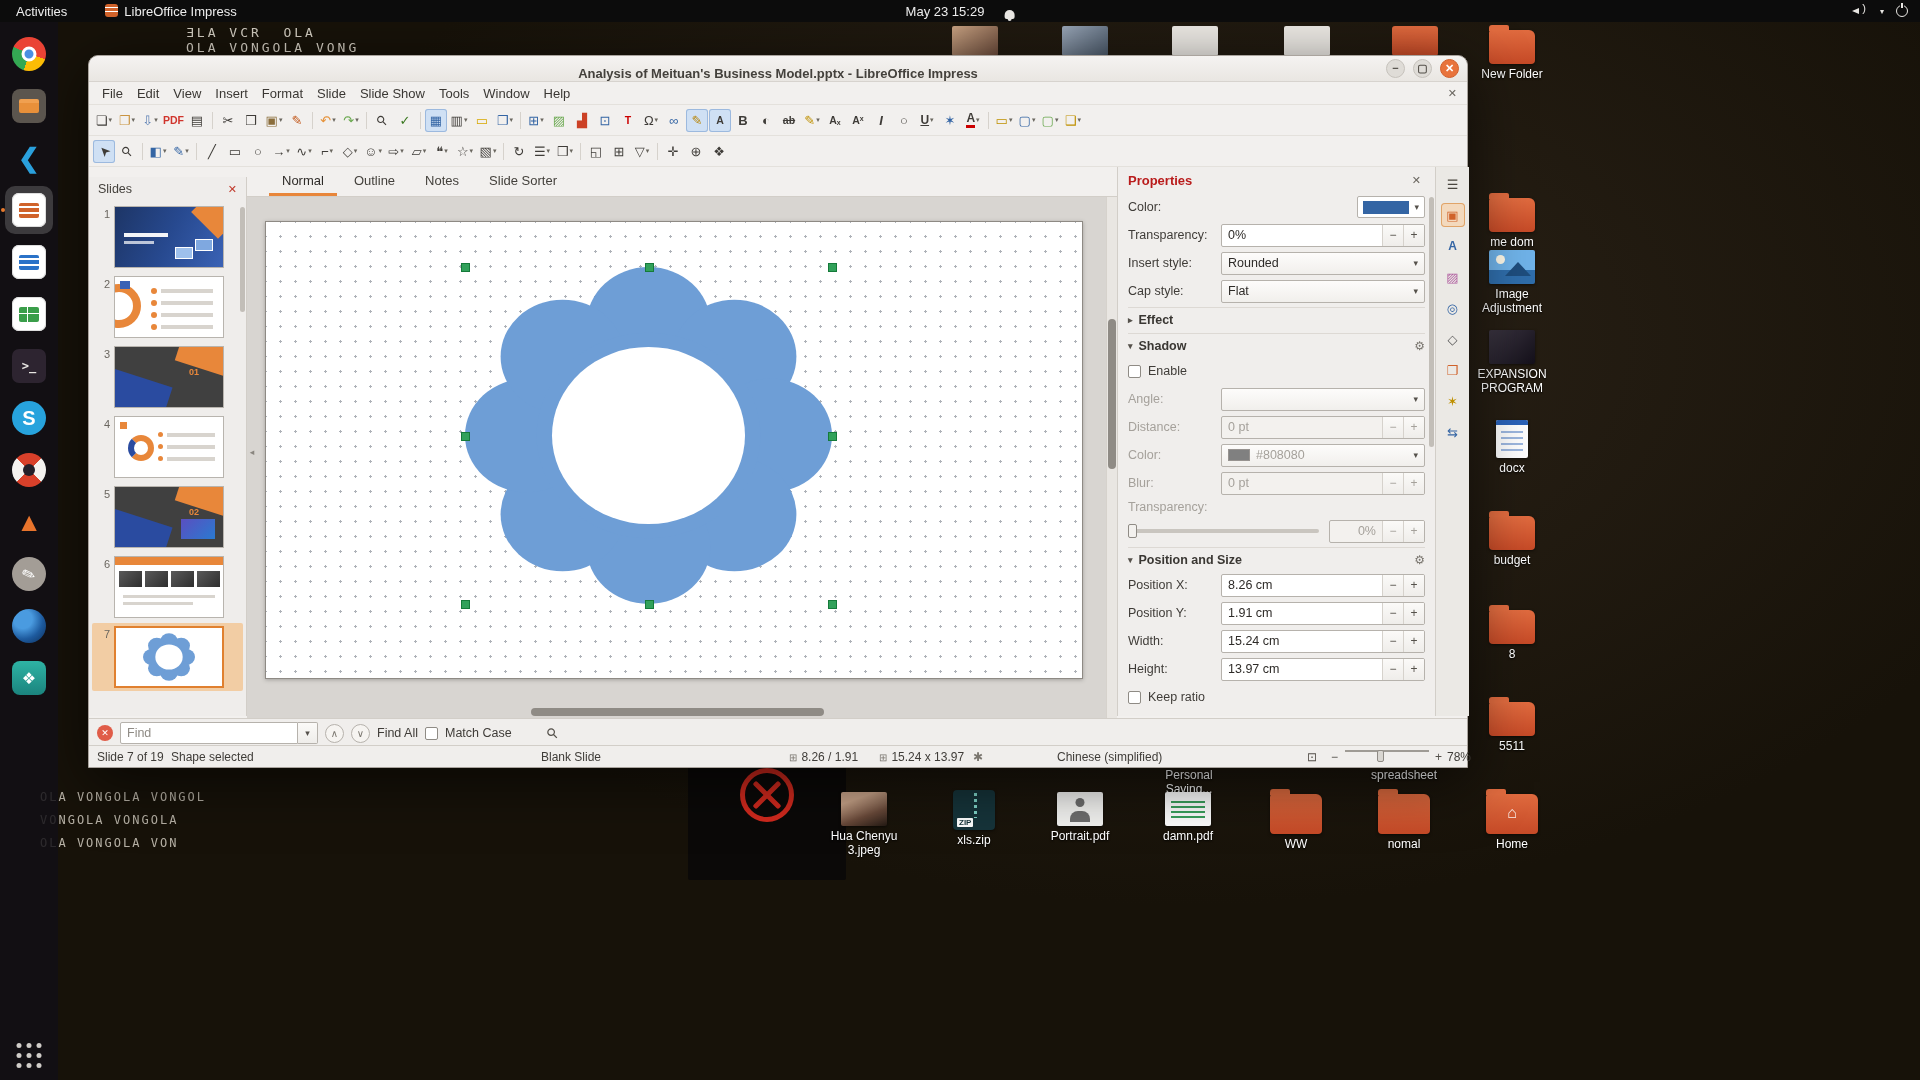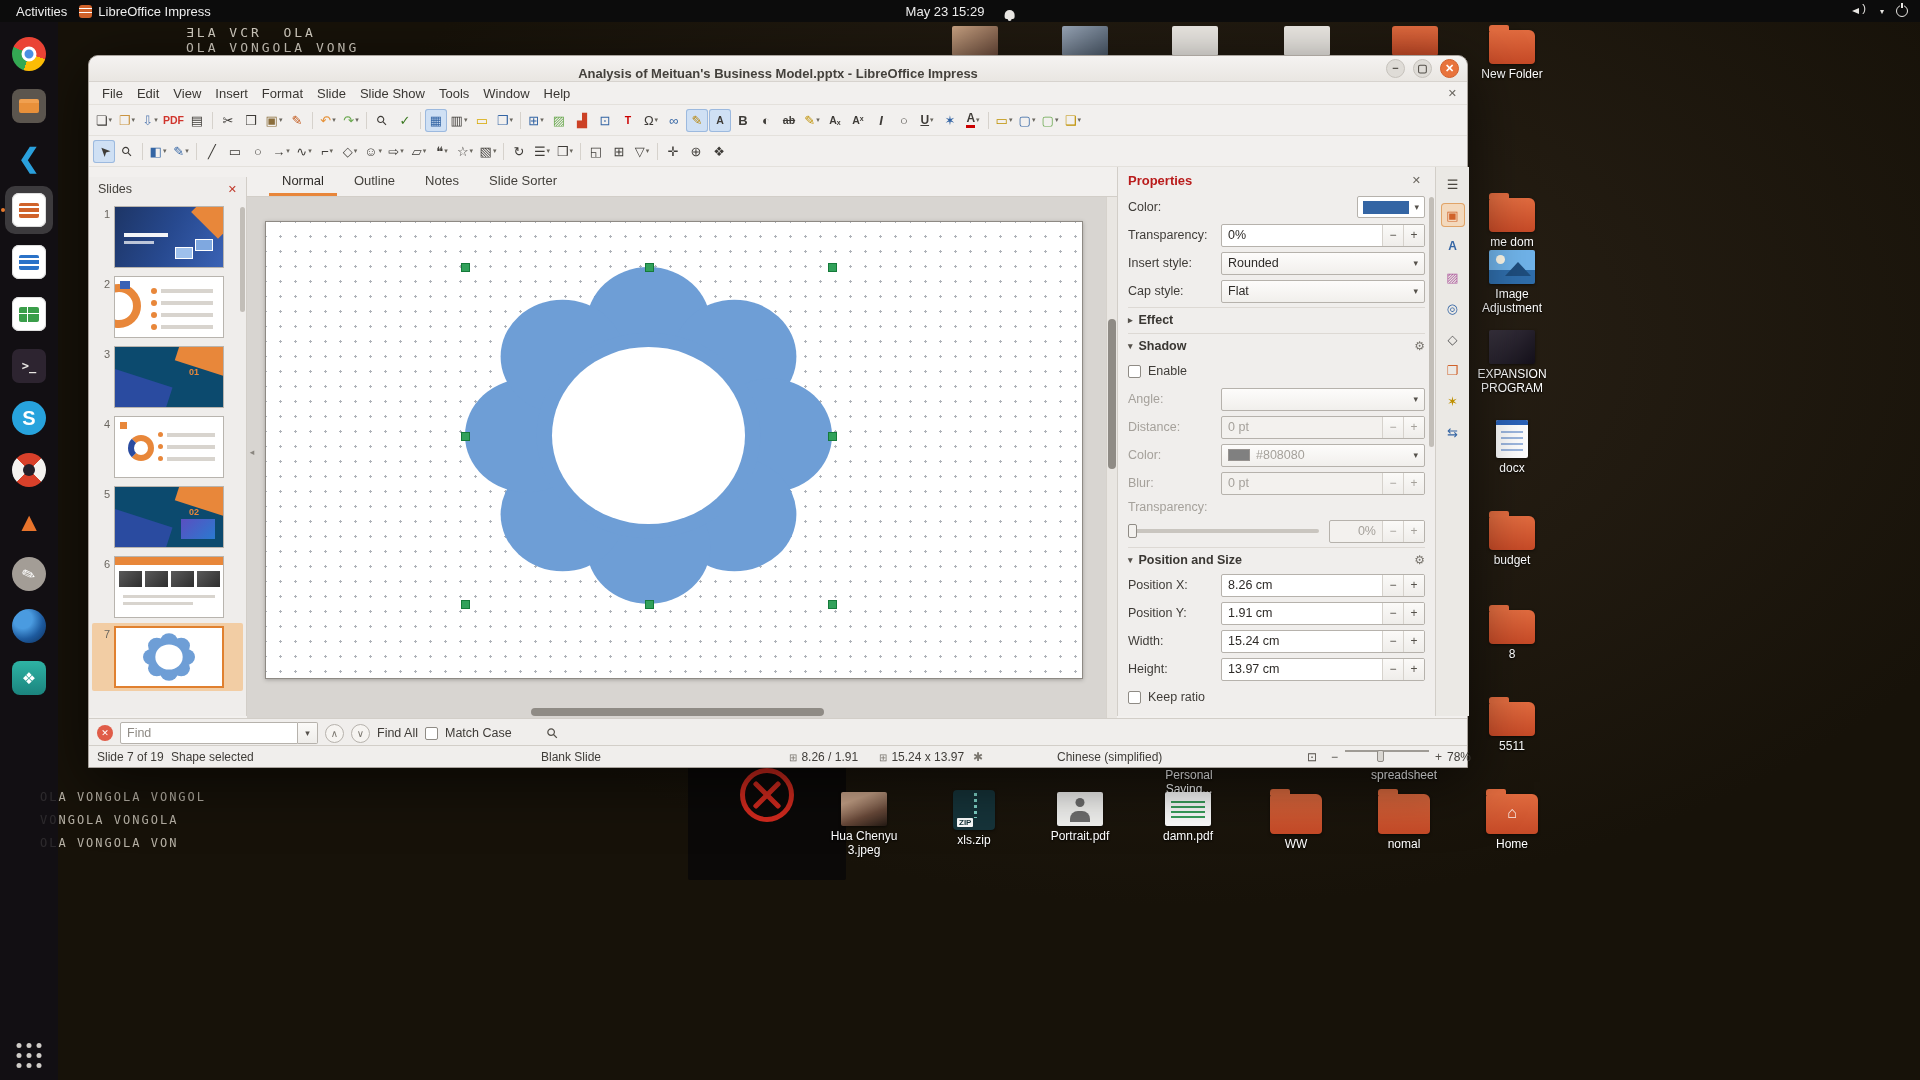--- a/index.html
+++ b/index.html
@@ -61,21 +61,21 @@
   #di-nomal{left:1358px;top:794px}
   #di-ww{left:1250px;top:794px}
   #di-damn{left:1142px;top:792px}
   #di-portrait{left:1034px;top:792px}
   #di-xls{left:928px;top:790px}
   #di-hua{left:818px;top:792px}
 
   
   .topbar{position:absolute;left:0;top:0;width:100%;height:22px;background:#0c0c0c;color:#ededed;font-size:13px;display:flex;align-items:center;z-index:50}
   .tb-activities{margin-left:16px}
-  .tb-app{display:flex;align-items:center;gap:6px;margin-left:12px}
+  .tb-app{display:flex;gap:6px;margin-left:38px}
   .appbadge{width:13px;height:13px;background:#d0622a;border-radius:3px;background-image:linear-gradient(transparent 3px,#fff 3px,#fff 4px,transparent 4px,transparent 7px,#fff 7px,#fff 8px,transparent 8px)}
   .tb-clock{position:absolute;left:50%;transform:translateX(-50%);display:flex;align-items:flex-end;gap:20px}
   .bell{width:10px;height:9px;background:#e8e6e2;border-radius:5px 5px 2px 2px;position:relative}
   .bell::after{content:"";position:absolute;left:3px;bottom:-2px;width:4px;height:2px;border-radius:0 0 2px 2px;background:#e8e6e2}
   .tb-right{position:absolute;right:12px;display:flex;align-items:center;gap:12px}
   .vol{position:relative;width:16px;height:12px}
   .vol::before{content:"";position:absolute;left:0;top:3px;border-top:3px solid transparent;border-bottom:3px solid transparent;border-right:7px solid #e8e6e2}
   .vol::after{content:")";position:absolute;right:2px;top:-3px;color:#e8e6e2;font-size:11px}
   .pwr{width:12px;height:12px;border:1.5px solid #e8e6e2;border-radius:50%;position:relative}
   .pwr::before{content:"";position:absolute;left:50%;top:-4px;transform:translateX(-50%);width:4px;height:5px;background:#0c0c0c}
@@ -154,21 +154,21 @@
   .t1 .b1{position:absolute;left:9px;top:26px;width:44px;height:4px;background:#fff;opacity:.95}
   .t1 .b2{position:absolute;left:9px;top:34px;width:30px;height:3px;background:#fff;opacity:.7}
   .t1 .pa{position:absolute;width:18px;height:12px;background:#7fa8e0;border:1px solid #fff;right:10px;top:32px}
   .t1 .pb{position:absolute;width:18px;height:12px;background:#9ec0ec;border:1px solid #fff;right:30px;top:40px}
   .t2{background:#fff}
   .t2 .hc{position:absolute;left:-18px;top:7px;width:44px;height:44px;border-radius:50%;border:8px solid #e8873a;background:#fff}
   .t2 .tbl{position:absolute;left:5px;top:4px;width:10px;height:8px;background:#3a62b5}
   .t2 .row{position:absolute;left:46px;height:4px;background:#d8d4ce;width:52px}
   .t2 .row::before{content:"";position:absolute;left:-10px;top:-1px;width:6px;height:6px;border-radius:50%;background:#e8873a}
   .t2 .r1{top:12px}.t2 .r2{top:24px}.t2 .r3{top:36px}.t2 .r4{top:48px}
-  .t3,.t5{background:#0c4a6e}
+  .t3,.t5{background:#404040}
   .wb{position:absolute;left:-22px;bottom:-28px;width:72px;height:60px;background:#2a4ba0;transform:rotate(18deg)}
   .wo{position:absolute;right:-20px;top:-26px;width:62px;height:50px;background:#e8873a;transform:rotate(18deg)}
   .tbadge{position:absolute;right:24px;top:20px;font-size:9px;font-weight:bold;color:#e8873a}
   .t5 .im{position:absolute;right:8px;bottom:8px;width:34px;height:20px;background:linear-gradient(135deg,#5a4fc0,#2a7ad0)}
   .t4{background:#fff}
   .t4 .sq{position:absolute;left:5px;top:5px;width:7px;height:7px;background:#e8873a}
   .t4 .donut{position:absolute;left:13px;top:18px;width:26px;height:26px;border-radius:50%;border:6px solid #e8873a;border-left-color:#2a4ba0}
   .t4 .row{position:absolute;left:52px;height:4px;background:#d8d4ce;width:48px}
   .t4 .row::before{content:"";position:absolute;left:-9px;top:-1px;width:5px;height:5px;border-radius:50%;background:#e8873a}
   .t4 .r1{top:16px}.t4 .r2{top:28px}.t4 .r3{top:40px}

